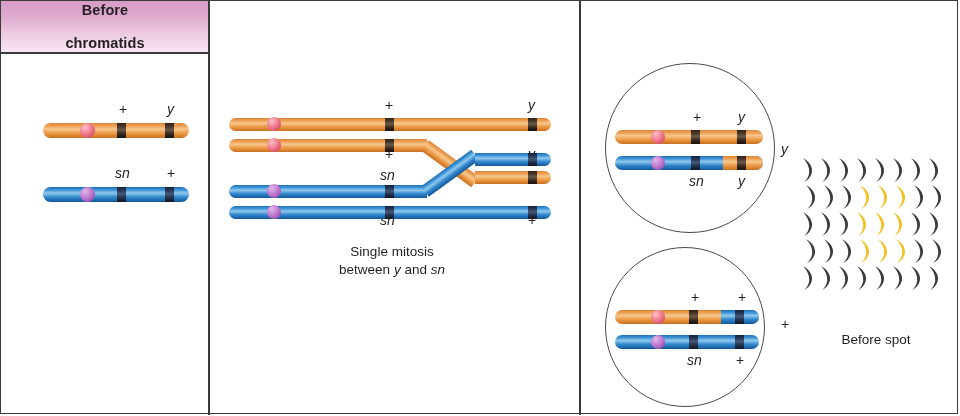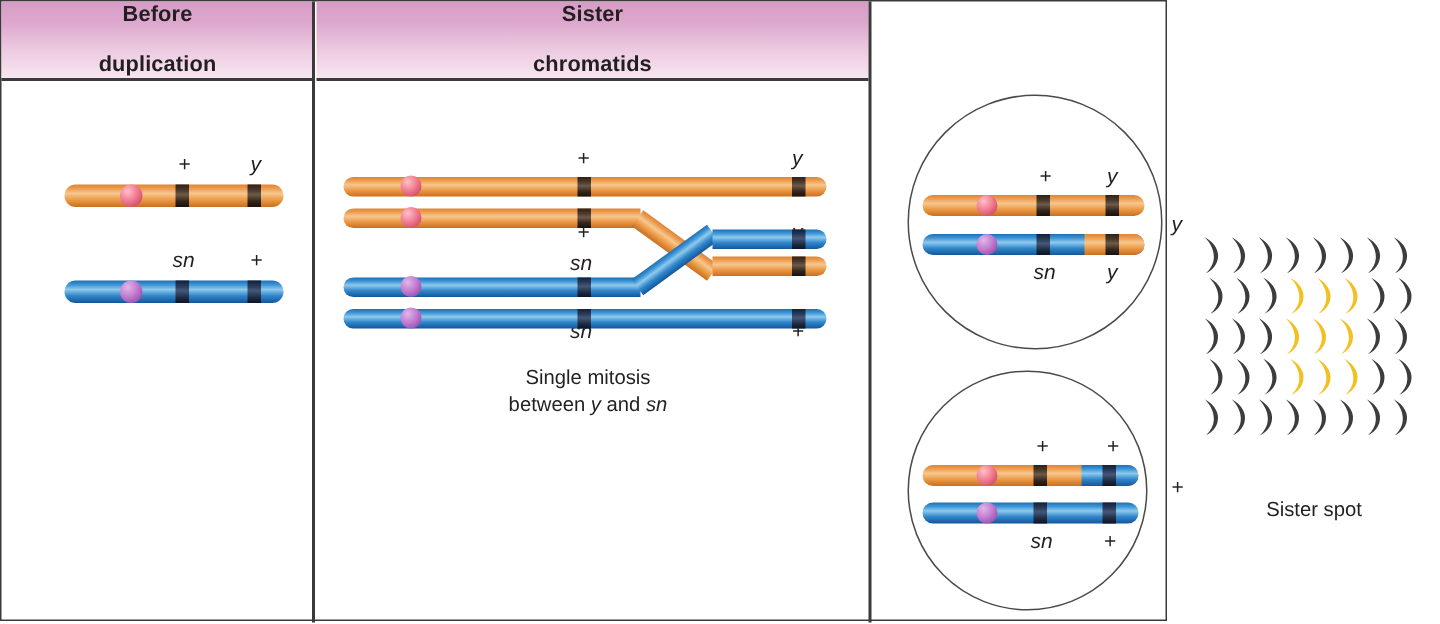--- a/index.html
+++ b/index.html
@@ -1,21 +1,21 @@
 <!DOCTYPE html>
 <html><head>
 <meta charset="utf-8">
 <style>
   html,body{margin:0;padding:0;background:#fff;}
   body{
     font-family:"Liberation Sans","DejaVu Sans",sans-serif;
     width:960px;height:416px;overflow:hidden;
   }
   #figure{
-    position:relative;width:778px;height:414px;
+    position:relative;width:958px;height:414px;
     border:1px solid #3a3a3a;box-sizing:border-box;background:#fff;
   }
   
   .hdr-row{position:absolute;left:0;top:0;width:100%;height:53px;}
   .hdr-cell{
     position:absolute;top:0;height:53px;
     background:linear-gradient(to bottom,#d79cc6 0%,#dda8cd 28%,#ecc9e0 62%,#f7e6f1 100%);
     border-bottom:2px solid #3a3a3a;
     display:flex;align-items:center;justify-content:center;
     box-sizing:border-box;
@@ -63,26 +63,20 @@
 </style>
 </head>
 <body>
 
 <div id="figure">
 
   <div class="hdr-row">
     <div class="hdr-cell" style="left:0;width:208px;">
       <span>
         <span>Before</span><br>
-        <span>duplication</span>
-      </span>
-    </div>
-    <div class="hdr-cell" style="left:210px;width:368px;">
-      <span>
-        <span>Sister</span><br>
         <span>chromatids</span>
       </span>
     </div>
   </div>
 
   <div class="vdiv" style="left:207px;"></div>
   <div class="vdiv" style="left:578px;"></div>
 
   <div>
 
@@ -327,16 +321,16 @@
         <div class="bristle" style="left: 90px; top: 108px;"><svg width="13" height="26" viewBox="0 0 13 26">
             <path d="M2.2 1.2 C9.6 5.2 12.2 11.4 10.6 16.6 C9.4 20.6 6.6 23.4 3.0 25.2 C6.2 22.2 8.0 18.8 8.2 15.2 C8.5 10.0 6.2 5.4 2.2 1.2 Z" fill="#3c3c3c"></path>
           </svg></div>
         <div class="bristle" style="left: 108px; top: 108px;"><svg width="13" height="26" viewBox="0 0 13 26">
             <path d="M2.2 1.2 C9.6 5.2 12.2 11.4 10.6 16.6 C9.4 20.6 6.6 23.4 3.0 25.2 C6.2 22.2 8.0 18.8 8.2 15.2 C8.5 10.0 6.2 5.4 2.2 1.2 Z" fill="#3c3c3c"></path>
           </svg></div>
         <div class="bristle" style="left: 126px; top: 108px;"><svg width="13" height="26" viewBox="0 0 13 26">
             <path d="M2.2 1.2 C9.6 5.2 12.2 11.4 10.6 16.6 C9.4 20.6 6.6 23.4 3.0 25.2 C6.2 22.2 8.0 18.8 8.2 15.2 C8.5 10.0 6.2 5.4 2.2 1.2 Z" fill="#3c3c3c"></path>
           </svg></div>
       </div>
-    <div class="cap" style="left:800px;top:330px;width:150px;">Sister spot</div>
+    <div class="cap" style="left:800px;top:330px;width:150px;">Before spot</div>
   </div>
 
 </div>
 
 </body></html>

